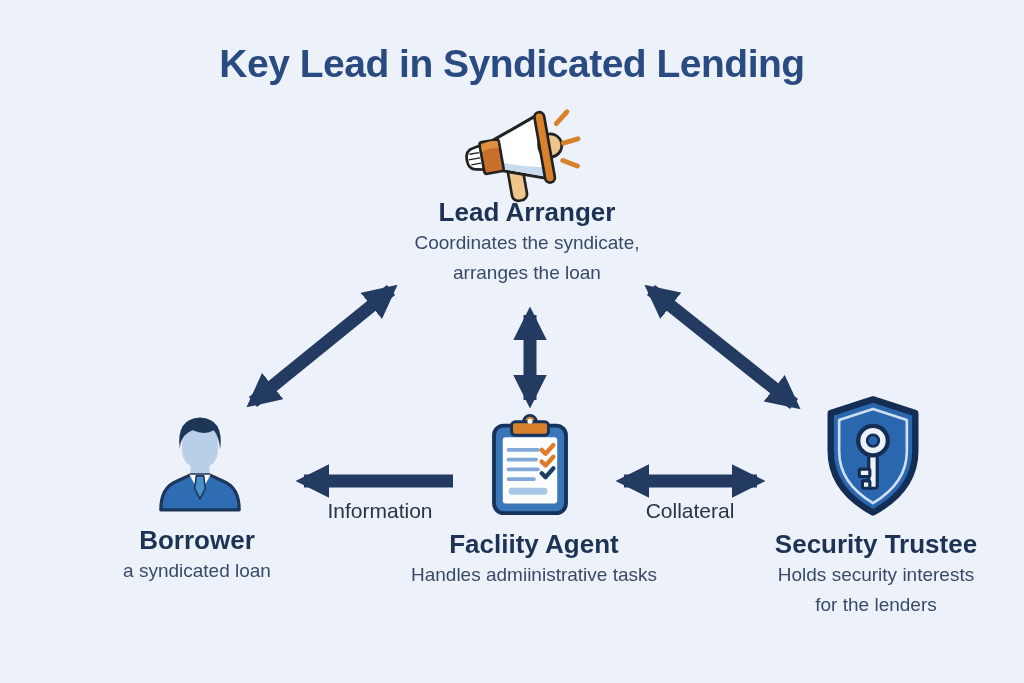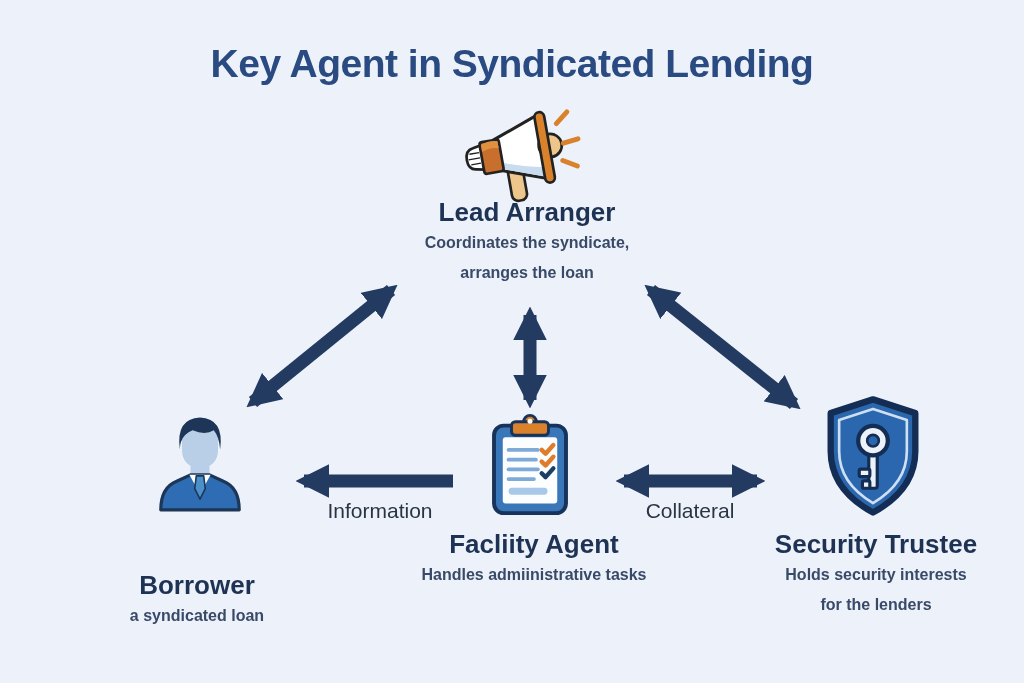--- a/index.html
+++ b/index.html
@@ -17,42 +17,42 @@
   .title{
     position:absolute;top:42px;left:0;width:100%;
     text-align:center;font-size:39px;font-weight:700;letter-spacing:-.5px;
     color:var(--title-text);
   }
   .arrows{position:absolute;inset:0;pointer-events:none;}
   .icon{position:absolute;}
   .icon svg{display:block;width:100%;height:100%;}
   .node-text{position:absolute;text-align:center;}
   .node-label{font-size:26px;font-weight:700;color:var(--node-heading);line-height:32px;}
-  .node-desc{font-size:16px;color:var(--node-subtext);line-height:30px;font-weight:bold;}
+  .node-desc{font-size:19px;color:var(--node-subtext);line-height:30px;}
   .lead-text{left:327px;top:196px;width:400px;}
-  .borrower-text{left:37px;top:524px;width:320px;margin-top:45px;}
+  .borrower-text{left:37px;top:524px;width:320px;}
   .facility-text{left:359px;top:528px;width:350px;text-align:center;}
   .trustee-text{left:716px;top:528px;width:320px;}
   .edge-label{
     position:absolute;width:170px;text-align:center;
     font-size:21px;color:var(--edge-label);
   }
   .edge-label.information{left:295px;top:499px;}
   .edge-label.collateral{left:605px;top:499px;}
   .megaphone{left:450px;top:108px;width:152px;height:98px;transform:rotate(-10deg);}
   .businessman{left:147px;top:400px;width:106px;height:120px;}
   .clipboard{left:481px;top:411px;width:98px;height:107px;}
   .shield{left:818px;top:393px;width:110px;height:127px;}
 </style>
 </head>
 <body>
 
 <div class="canvas">
 
-  <div class="title">Key Agent in Syndicated Lending</div>
+  <div class="title">Key Lead in Syndicated Lending</div>
 
   <div class="icon megaphone">
     <svg viewBox="0 0 150 110" xmlns="http://www.w3.org/2000/svg">
       <rect x="52" y="58" width="17" height="44" rx="7" fill="#eec68c" stroke="#222222" stroke-width="3"></rect>
       <path d="M42 30 L92 12 Q97 10.5 97 16 V78 Q97 83.5 92 82 L42 64 Z" fill="#ffffff" stroke="#222222" stroke-width="3.5" stroke-linejoin="round"></path>
       <path d="M46 56 Q70 66 94 70 V77 Q94 81 90 79.5 L46 63.5 Z" fill="#c9dcef"></path>
       <path d="M18 35 Q9 36 9 47 Q9 58 18 59 L28 61 V33 Z" fill="#ffffff" stroke="#222222" stroke-width="3"></path>
       <line x1="13" y1="41" x2="24" y2="41" stroke="#222222" stroke-width="1.6"></line>
       <line x1="11" y1="47" x2="24" y2="47" stroke="#222222" stroke-width="1.6"></line>
       <line x1="13" y1="53" x2="24" y2="53" stroke="#222222" stroke-width="1.6"></line>

